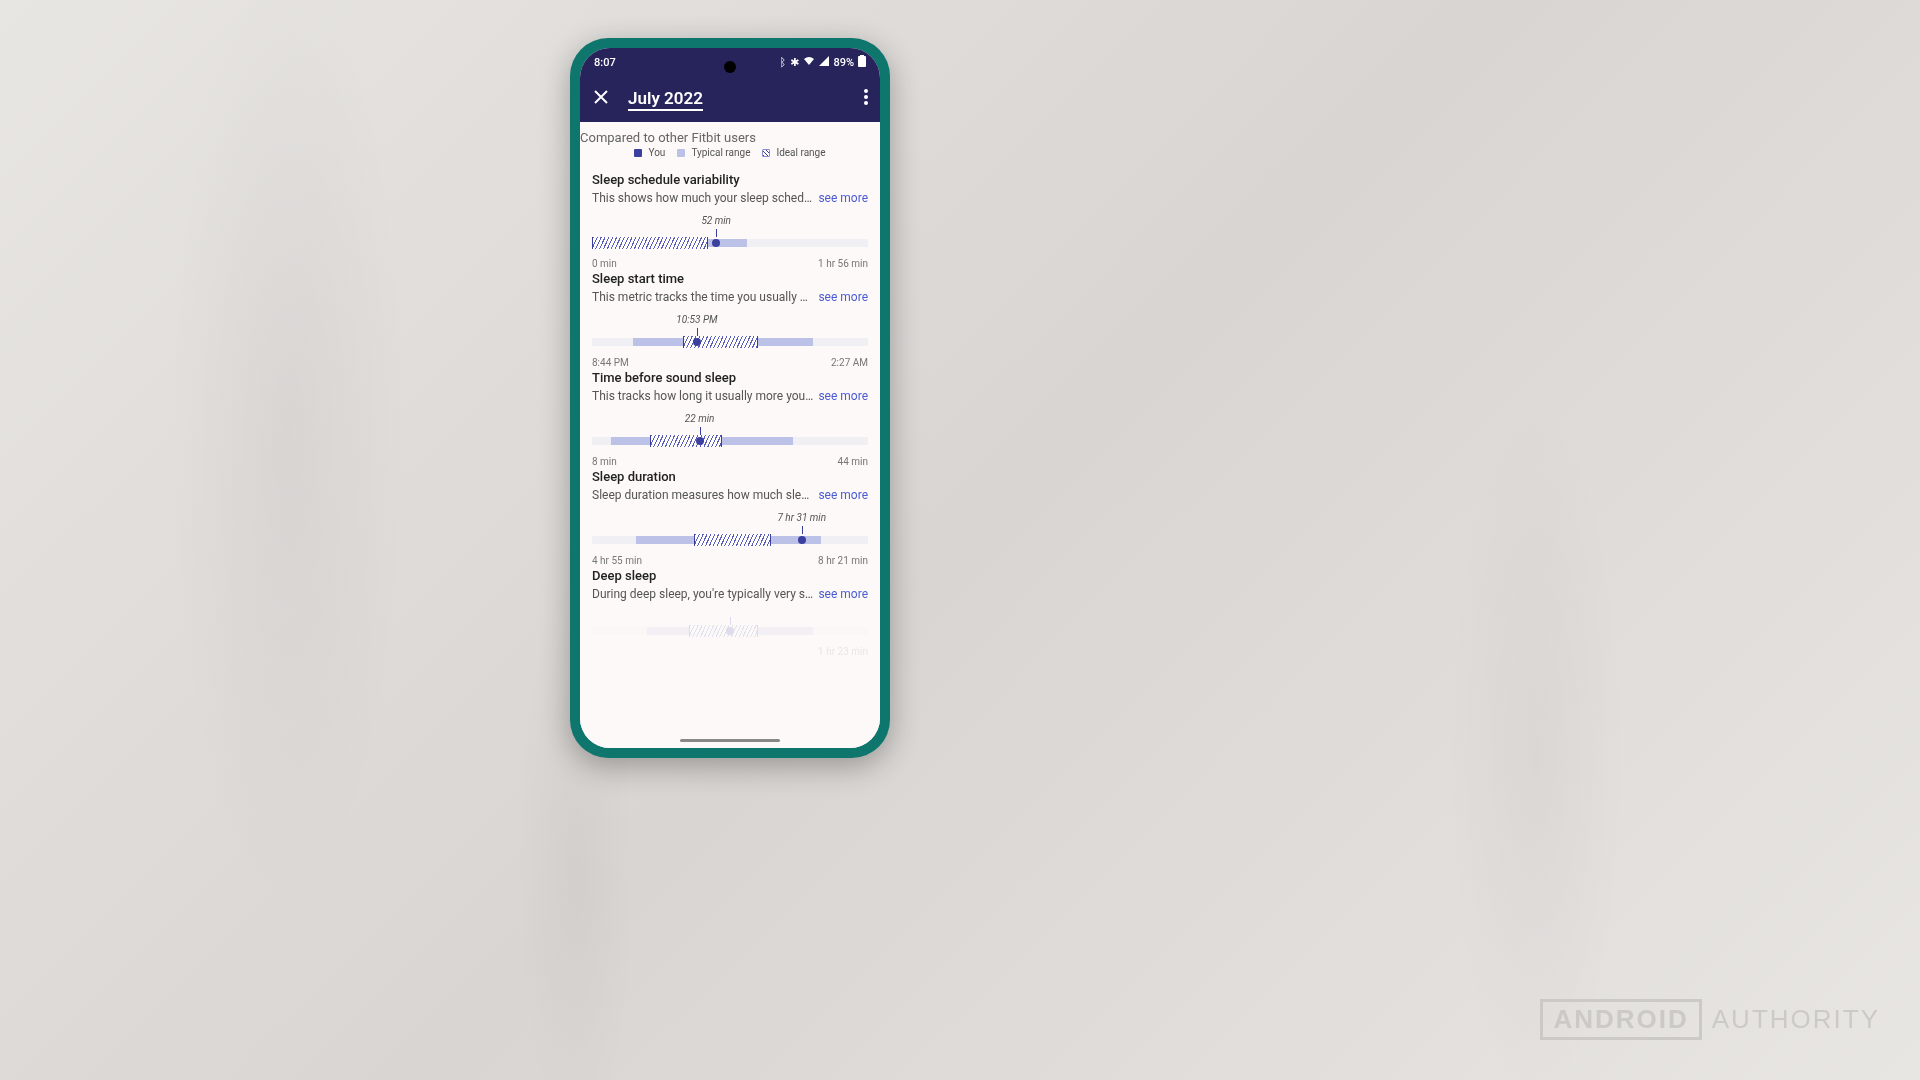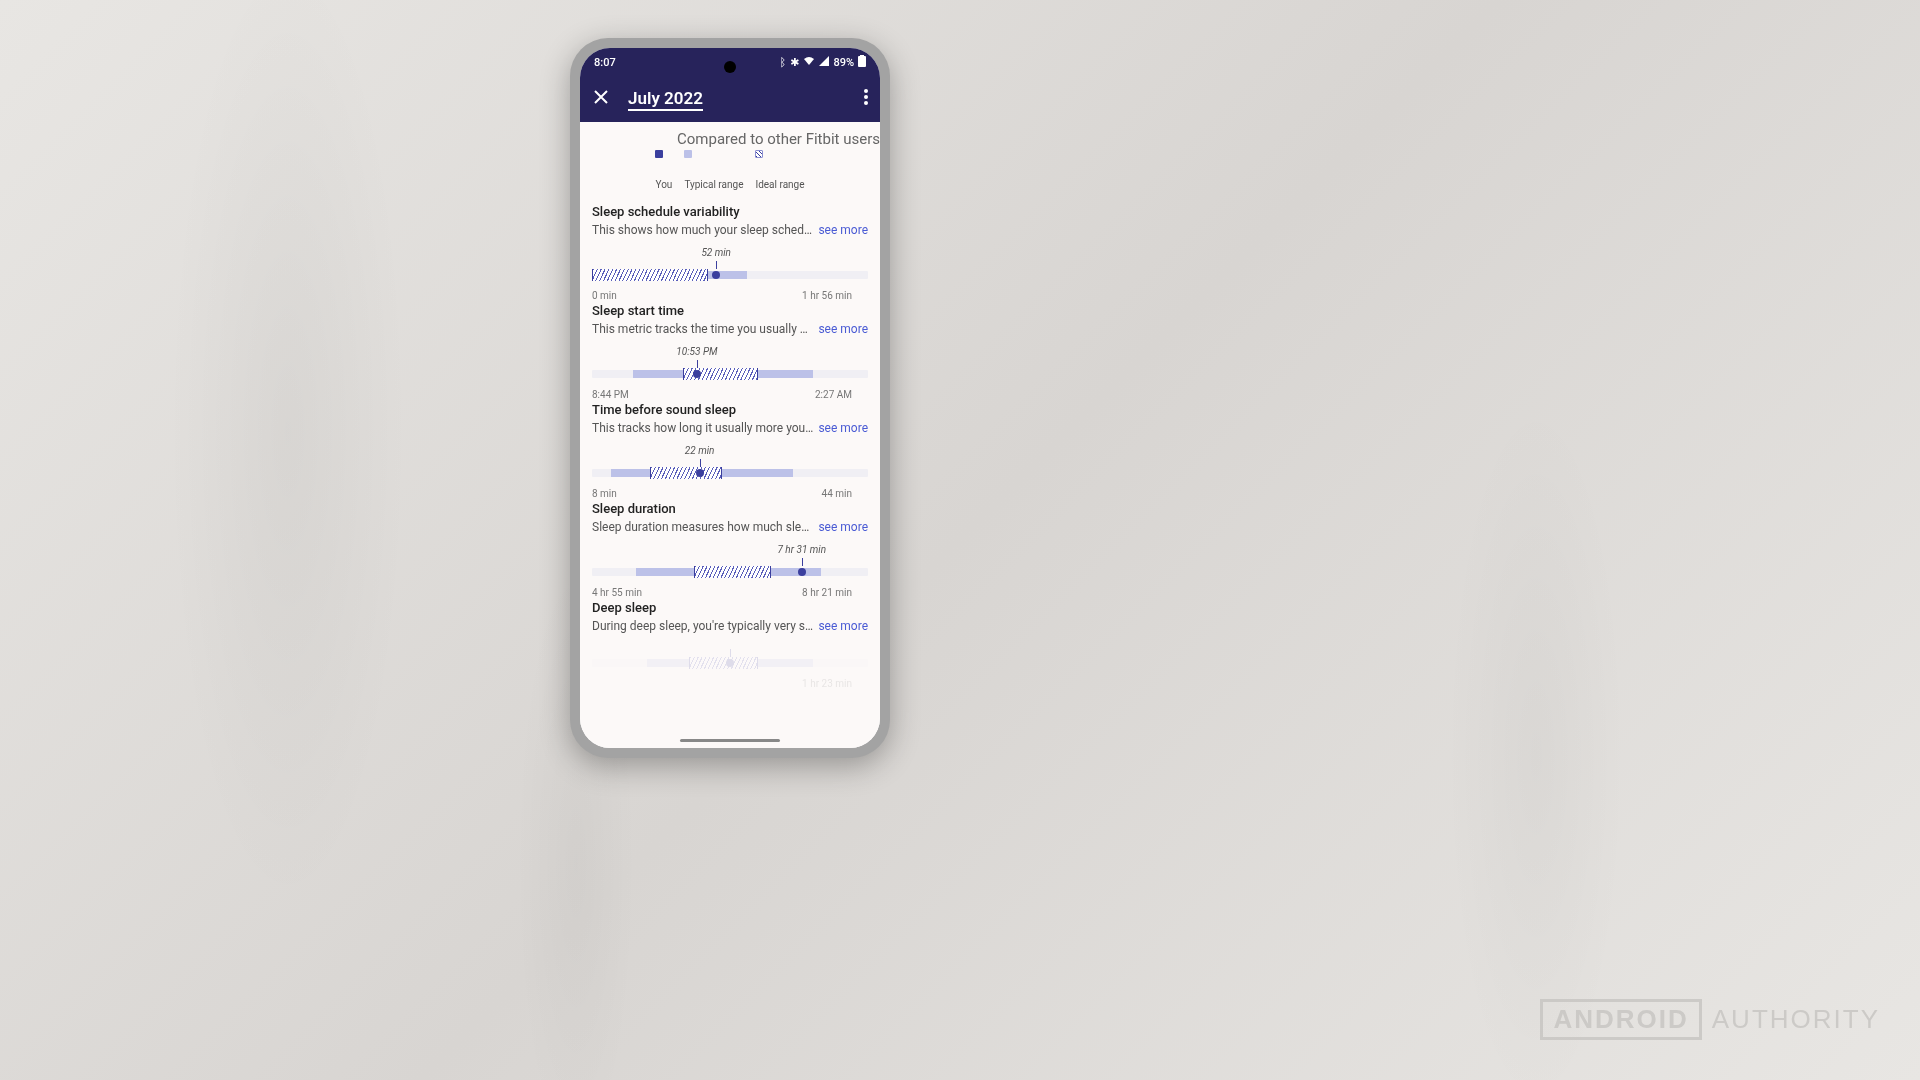--- a/index.html
+++ b/index.html
@@ -18,21 +18,21 @@
     background:
       radial-gradient(ellipse 200px 800px at 15% 40%, rgba(0,0,0,0.04), transparent 60%),
       radial-gradient(ellipse 150px 600px at 80% 70%, rgba(0,0,0,0.03), transparent 60%),
       radial-gradient(ellipse 100px 500px at 30% 80%, rgba(0,0,0,0.03), transparent 60%);
   }
 
   .phone {
     position: absolute;
     left: 570px; top: 38px;
     width: 320px; height: 720px;
-    background: #a3a3a3;
+    background: #0f766e;
     border-radius: 38px;
     padding: 10px;
     box-shadow: 0 8px 30px rgba(0,0,0,0.3);
   }
   .screen {
     width: 100%; height: 100%;
     background: #fff;
     border-radius: 30px;
     overflow: hidden;
     position: relative;
@@ -78,34 +78,34 @@
   .appbar .spacer { flex: 1; }
   .icon-btn { cursor: pointer; }
 
   .content {
     height: calc(100% - 74px);
     overflow: hidden;
     background: #fcf9f8;
     position: relative;
   }
   .subtitle {
-    text-align: right;
-    font-size: 15px;
+    text-align: left;
+    font-size: 13px;
     color: #666;
     padding: 8px 0 2px;
   }
   .legend {
     display: flex;
     justify-content: center;
     gap: 12px;
     font-size: 10px;
     color: #555;
     padding-bottom: 10px;
   }
-  .legend span { display: inline-flex; gap: 21px; flex-direction: column; }
+  .legend span { display: inline-flex; align-items: center; gap: 6px; }
   .swatch { width: 8px; height: 8px; border-radius: 1px; }
   .sw-you { background: #3b3f9e; }
   .sw-typ { background: #bcc1e8; }
   .sw-ideal {
     background: repeating-linear-gradient(45deg, #3b3f9e 0 1px, #fff 1px 3px);
     border: 0.5px solid #8a8ed0;
   }
 
   .metric {
     padding: 4px 12px 8px;
@@ -179,21 +179,21 @@
     top: -4px;
     font-size: 10px;
     color: #555;
     transform: translateX(-50%);
     white-space: nowrap;
     font-style: italic;
   }
   .axis-labels {
     position: absolute;
     bottom: -10px;
-    left: 0; right: 16px;
+    left: 0; right: 0;
     display: flex;
     justify-content: space-between;
     font-size: 10px;
     color: #777;
   }
 
   .home-indicator {
     position: absolute;
     bottom: 6px;
     left: 50%;

